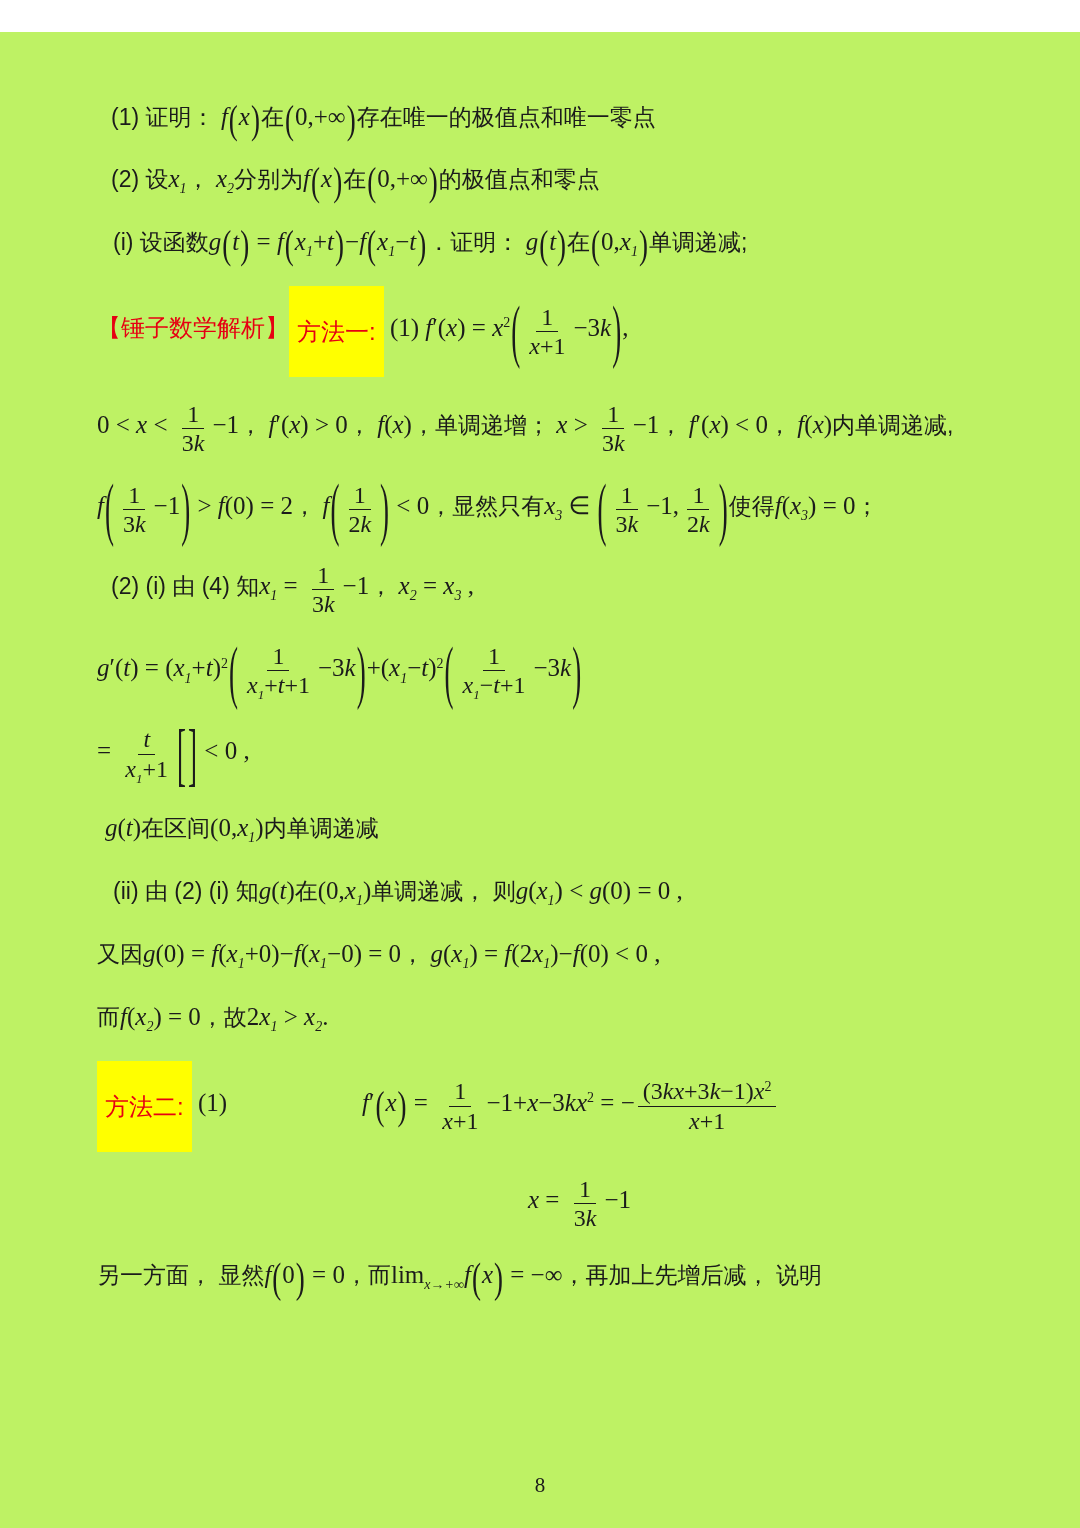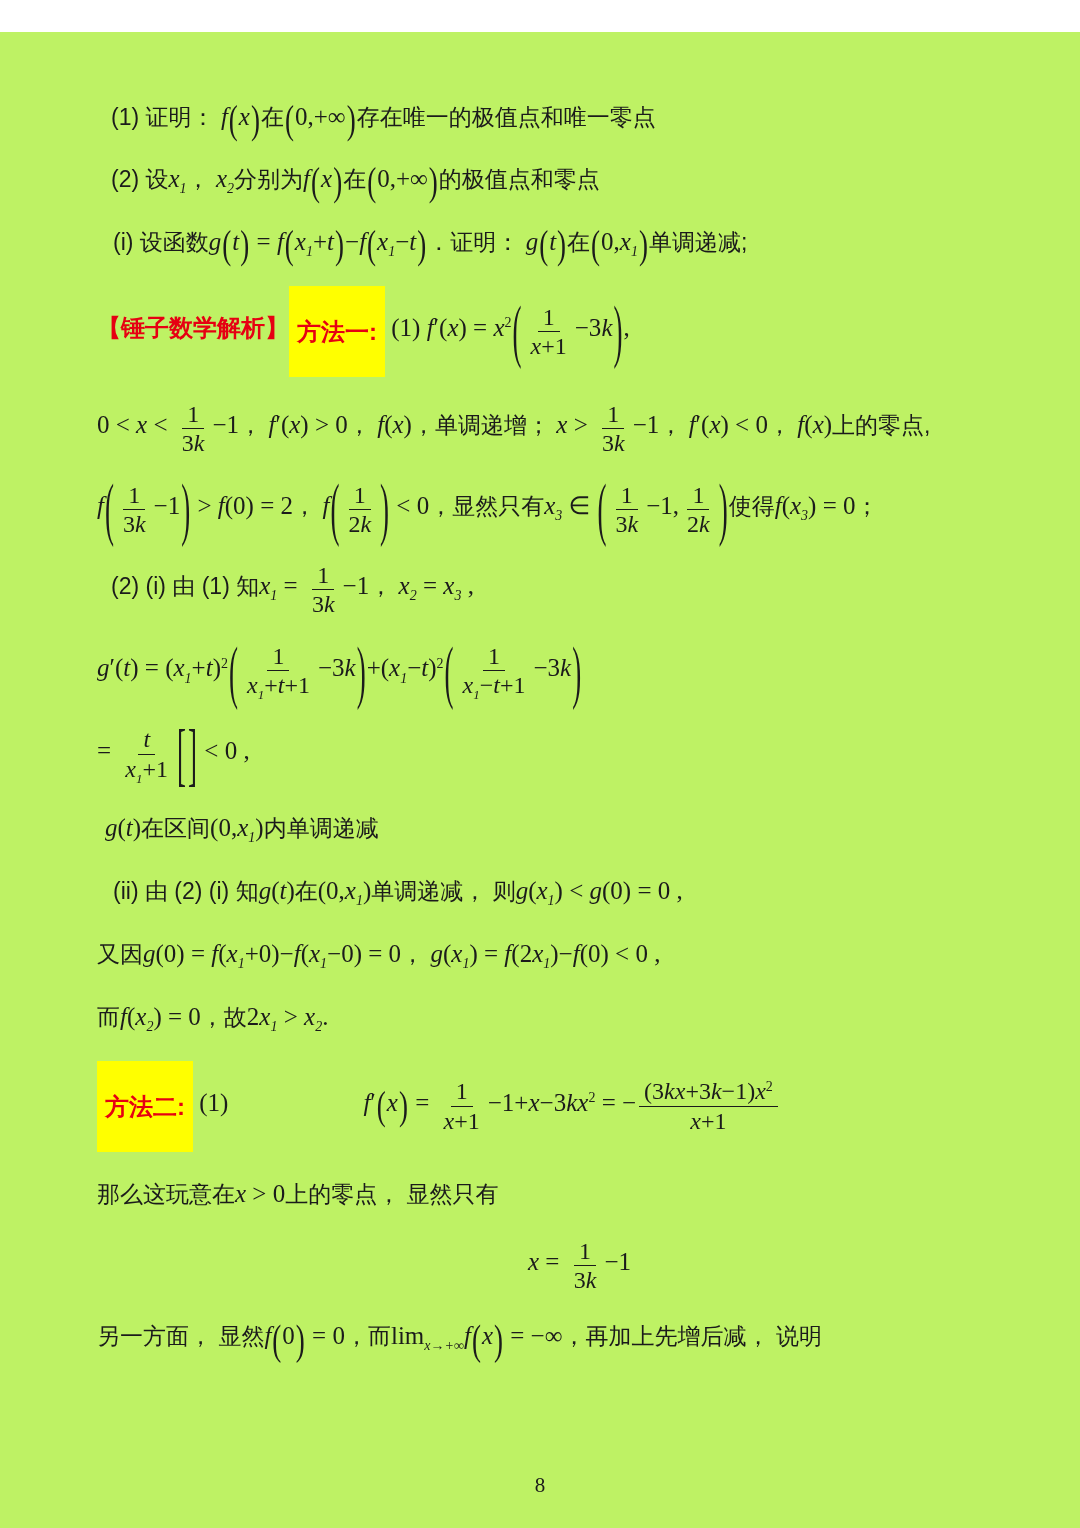--- a/index.html
+++ b/index.html
@@ -17,21 +17,21 @@
   .mi { font-family:"Liberation Serif", serif; font-style:italic; font-size:25px; }
   .mu { font-family:"Liberation Serif", serif; font-size:25px; }
   .sb { font-family:"Liberation Serif", serif; font-style:italic; font-size:14px; vertical-align:-0.45em; }
   .sp2 { font-family:"Liberation Serif", serif; font-size:14px; vertical-align:0.6em; }
   .fr { display:inline-flex; flex-direction:column; align-items:center; vertical-align:middle; margin:0 3px; line-height:1.18; }
   .fn { border-bottom:1.7px solid var(--ink); padding:0 5px; }
   .fd { padding:0 5px;text-align:center; }
   .fn .mi,.fn .mu,.fd .mi,.fd .mu { font-size:24px; }
   .fn .sb,.fd .sb { font-size:13px; }
   .br { display:inline-block; font-family:"Liberation Serif", serif; font-size:27px; font-weight:300; vertical-align:middle; margin:0 1px; line-height:1; }
-  .red { color:var(--red); font-weight:bold; font-size:24px; }
+  .red { color:var(--red); font-weight:normal; font-size:24px; }
   .hl { background:var(--hl); padding:27px 8px; display:inline-block; vertical-align:middle; }
   .pageno { position:absolute; left:0; right:0; bottom:62px; text-align:center;
             font-family:"Liberation Serif", serif; font-size:21px; color:var(--ink); }
 </style>
 </head>
 <body>
 
 <div class="page">
   <div class="content" id="content">
       <div class="line" style="padding-left: 14px;"><span class="cn">(1) 证明： </span><span class="mi">f</span><span class="br" style="transform: scaleY(1.5);">(</span><span class="mi">x</span><span class="br" style="transform: scaleY(1.5);">)</span><span class="cn">在</span><span class="br" style="transform: scaleY(1.5);">(</span><span class="mu">0,+∞</span><span class="br" style="transform: scaleY(1.5);">)</span><span class="cn">存在唯一的极值点和唯一零点</span></div>
@@ -40,35 +40,35 @@
       <div class="line"><span class="cn red">【锤子数学解析】</span><span class="cn red hl">方法一:</span><span class="mu">  (1)  </span><span class="mi">f</span><span class="mu">′(</span><span class="mi">x</span><span class="mu">) = </span><span class="mi">x</span><span class="sp2">2</span><span class="br" style="transform: scaleY(2.6);">(</span><span class="fr">
           <span class="fn"><span class="mu">1</span></span>
           <span class="fd"><span class="mi">x</span><span class="mu">+1</span></span>
         </span><span class="mu">−3</span><span class="mi">k</span><span class="br" style="transform: scaleY(2.6);">)</span><span class="mu">,</span></div>
       <div class="line"><span class="mu">0 &lt; </span><span class="mi">x</span><span class="mu"> &lt; </span><span class="fr">
           <span class="fn"><span class="mu">1</span></span>
           <span class="fd"><span class="mu">3</span><span class="mi">k</span></span>
         </span><span class="mu">−1</span><span class="cn">， </span><span class="mi">f</span><span class="mu">′(</span><span class="mi">x</span><span class="mu">) &gt; 0</span><span class="cn">， </span><span class="mi">f</span><span class="mu">(</span><span class="mi">x</span><span class="mu">)</span><span class="cn">，单调递增； </span><span class="mi">x</span><span class="mu"> &gt; </span><span class="fr">
           <span class="fn"><span class="mu">1</span></span>
           <span class="fd"><span class="mu">3</span><span class="mi">k</span></span>
-        </span><span class="mu">−1</span><span class="cn">， </span><span class="mi">f</span><span class="mu">′(</span><span class="mi">x</span><span class="mu">) &lt; 0</span><span class="cn">， </span><span class="mi">f</span><span class="mu">(</span><span class="mi">x</span><span class="mu">)</span><span class="cn">上的零点,</span></div>
+        </span><span class="mu">−1</span><span class="cn">， </span><span class="mi">f</span><span class="mu">′(</span><span class="mi">x</span><span class="mu">) &lt; 0</span><span class="cn">， </span><span class="mi">f</span><span class="mu">(</span><span class="mi">x</span><span class="mu">)</span><span class="cn">内单调递减,</span></div>
       <div class="line"><span class="mi">f</span><span class="br" style="transform: scaleY(2.6);">(</span><span class="fr">
           <span class="fn"><span class="mu">1</span></span>
           <span class="fd"><span class="mu">3</span><span class="mi">k</span></span>
         </span><span class="mu">−1</span><span class="br" style="transform: scaleY(2.6);">)</span><span class="mu"> &gt; </span><span class="mi">f</span><span class="mu">(0) = 2</span><span class="cn">， </span><span class="mi">f</span><span class="br" style="transform: scaleY(2.6);">(</span><span class="fr">
           <span class="fn"><span class="mu">1</span></span>
           <span class="fd"><span class="mu">2</span><span class="mi">k</span></span>
         </span><span class="br" style="transform: scaleY(2.6);">)</span><span class="mu"> &lt; 0</span><span class="cn">，显然只有</span><span class="mi">x</span><span class="sb">3</span><span class="mu"> ∈ </span><span class="br" style="transform: scaleY(2.6);">(</span><span class="fr">
           <span class="fn"><span class="mu">1</span></span>
           <span class="fd"><span class="mu">3</span><span class="mi">k</span></span>
         </span><span class="mu">−1,</span><span class="fr">
           <span class="fn"><span class="mu">1</span></span>
           <span class="fd"><span class="mu">2</span><span class="mi">k</span></span>
         </span><span class="br" style="transform: scaleY(2.6);">)</span><span class="cn">使得</span><span class="mi">f</span><span class="mu">(</span><span class="mi">x</span><span class="sb">3</span><span class="mu">) = 0</span><span class="cn">；</span></div>
-      <div class="line" style="padding-left: 14px;"><span class="cn">(2) (i) 由 (1) 知</span><span class="mi">x</span><span class="sb">1</span><span class="mu"> = </span><span class="fr">
+      <div class="line" style="padding-left: 14px;"><span class="cn">(2) (i) 由 (4) 知</span><span class="mi">x</span><span class="sb">1</span><span class="mu"> = </span><span class="fr">
           <span class="fn"><span class="mu">1</span></span>
           <span class="fd"><span class="mu">3</span><span class="mi">k</span></span>
         </span><span class="mu">−1</span><span class="cn">， </span><span class="mi">x</span><span class="sb">2</span><span class="mu"> = </span><span class="mi">x</span><span class="sb">3</span><span class="mu"> ,</span></div>
       <div class="line"><span class="mi">g</span><span class="mu">′(</span><span class="mi">t</span><span class="mu">) = (</span><span class="mi">x</span><span class="sb">1</span><span class="mu">+</span><span class="mi">t</span><span class="mu">)</span><span class="sp2">2</span><span class="br" style="transform: scaleY(2.6);">(</span><span class="fr">
           <span class="fn"><span class="mu">1</span></span>
           <span class="fd"><span class="mi">x</span><span class="sb">1</span><span class="mu">+</span><span class="mi">t</span><span class="mu">+1</span></span>
         </span><span class="mu">−3</span><span class="mi">k</span><span class="br" style="transform: scaleY(2.6);">)</span><span class="mu">+(</span><span class="mi">x</span><span class="sb">1</span><span class="mu">−</span><span class="mi">t</span><span class="mu">)</span><span class="sp2">2</span><span class="br" style="transform: scaleY(2.6);">(</span><span class="fr">
           <span class="fn"><span class="mu">1</span></span>
           <span class="fd"><span class="mi">x</span><span class="sb">1</span><span class="mu">−</span><span class="mi">t</span><span class="mu">+1</span></span>
         </span><span class="mu">−3</span><span class="mi">k</span><span class="br" style="transform: scaleY(2.6);">)</span></div>
@@ -80,21 +80,20 @@
       <div class="line" style="padding-left: 16px;"><span class="cn">(ii) 由 (2) (i) 知</span><span class="mi">g</span><span class="mu">(</span><span class="mi">t</span><span class="mu">)</span><span class="cn">在</span><span class="mu">(0,</span><span class="mi">x</span><span class="sb">1</span><span class="mu">)</span><span class="cn">单调递减， 则</span><span class="mi">g</span><span class="mu">(</span><span class="mi">x</span><span class="sb">1</span><span class="mu">) &lt; </span><span class="mi">g</span><span class="mu">(0) = 0 ,</span></div>
       <div class="line"><span class="cn">又因</span><span class="mi">g</span><span class="mu">(0) = </span><span class="mi">f</span><span class="mu">(</span><span class="mi">x</span><span class="sb">1</span><span class="mu">+0)−</span><span class="mi">f</span><span class="mu">(</span><span class="mi">x</span><span class="sb">1</span><span class="mu">−0) = 0</span><span class="cn">， </span><span class="mi">g</span><span class="mu">(</span><span class="mi">x</span><span class="sb">1</span><span class="mu">) = </span><span class="mi">f</span><span class="mu">(2</span><span class="mi">x</span><span class="sb">1</span><span class="mu">)−</span><span class="mi">f</span><span class="mu">(0) &lt; 0 ,</span></div>
       <div class="line"><span class="cn">而</span><span class="mi">f</span><span class="mu">(</span><span class="mi">x</span><span class="sb">2</span><span class="mu">) = 0</span><span class="cn">，故</span><span class="mu">2</span><span class="mi">x</span><span class="sb">1</span><span class="mu"> &gt; </span><span class="mi">x</span><span class="sb">2</span><span class="mu">.</span></div>
       <div class="line"><span class="cn red hl">方法二:</span><span class="mu"> (1)</span><span style="display: inline-block; width: 135px;"></span><span class="mi">f</span><span class="mu">′</span><span class="br" style="transform: scaleY(1.5);">(</span><span class="mi">x</span><span class="br" style="transform: scaleY(1.5);">)</span><span class="mu"> = </span><span class="fr">
           <span class="fn"><span class="mu">1</span></span>
           <span class="fd"><span class="mi">x</span><span class="mu">+1</span></span>
         </span><span class="mu">−1+</span><span class="mi">x</span><span class="mu">−3</span><span class="mi">k</span><span class="mi">x</span><span class="sp2">2</span><span class="mu"> = −</span><span class="fr">
           <span class="fn"><span class="mu">(3</span><span class="mi">k</span><span class="mi">x</span><span class="mu">+3</span><span class="mi">k</span><span class="mu">−1)</span><span class="mi">x</span><span class="sp2">2</span></span>
           <span class="fd"><span class="mi">x</span><span class="mu">+1</span></span>
         </span></div>
-      <div class="line"><span class="cn">那么这玩意在</span><span class="mi">x</span><span class="mu"> &gt; 0</span><span class="cn">上的零点， 显然只有</span></div>
       <div class="line" style="text-align: center;"><span class="mi">x</span><span class="mu"> = </span><span class="fr">
           <span class="fn"><span class="mu">1</span></span>
           <span class="fd"><span class="mu">3</span><span class="mi">k</span></span>
         </span><span class="mu">−1</span></div>
       <div class="line"><span class="cn">另一方面， 显然</span><span class="mi">f</span><span class="br" style="transform: scaleY(1.6);">(</span><span class="mu">0</span><span class="br" style="transform: scaleY(1.6);">)</span><span class="mu"> = 0</span><span class="cn">，而</span><span class="mu">lim</span><span class="sb">x→+∞</span><span class="mi">f</span><span class="br" style="transform: scaleY(1.6);">(</span><span class="mi">x</span><span class="br" style="transform: scaleY(1.6);">)</span><span class="mu"> = −∞</span><span class="cn">，再加上先增后减， 说明</span></div>
     </div>
   <div class="pageno">8</div>
 </div>
 
 </body></html>

